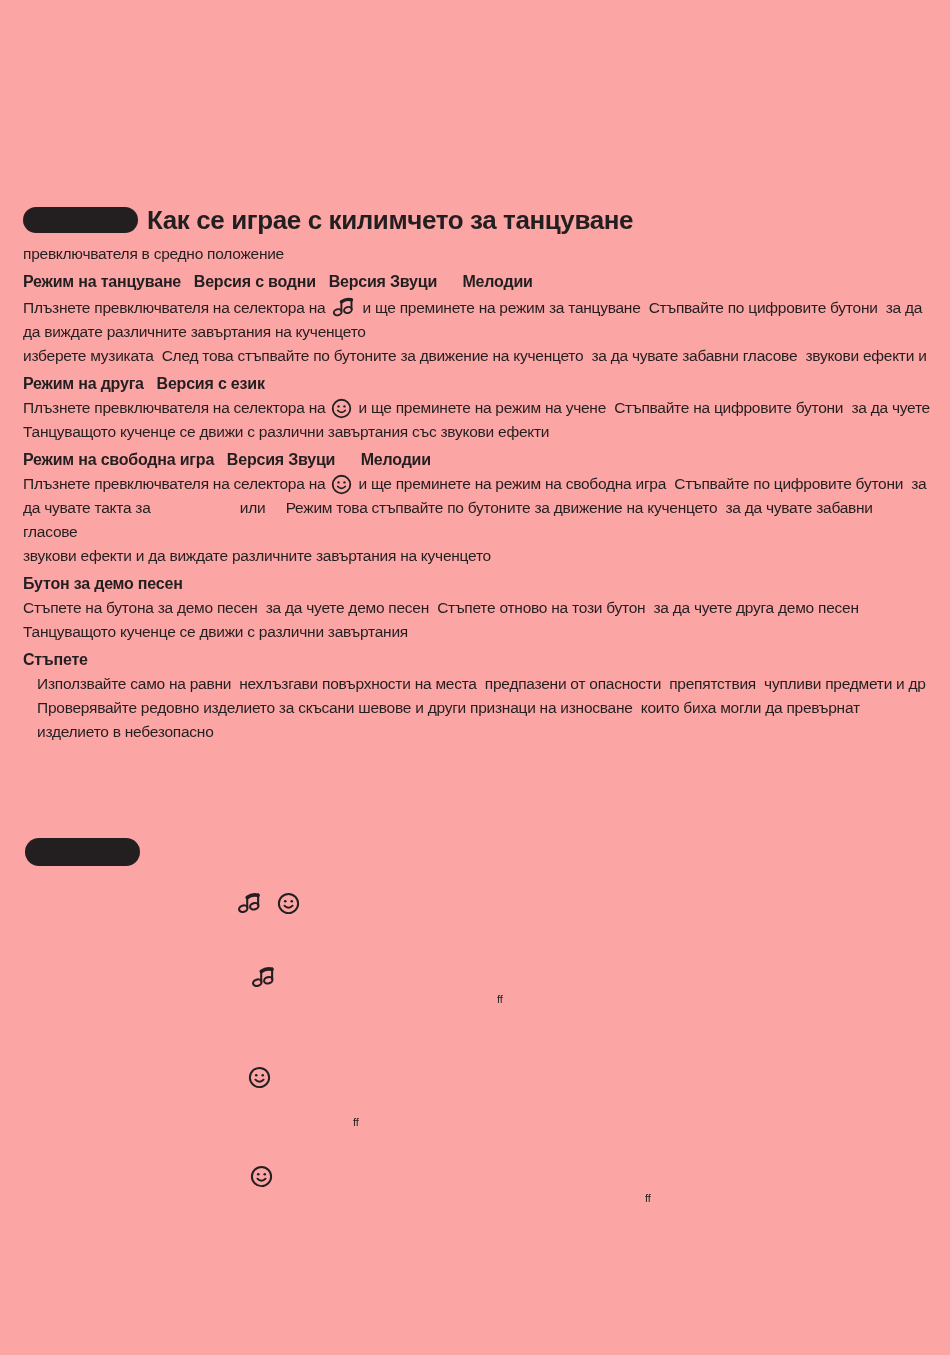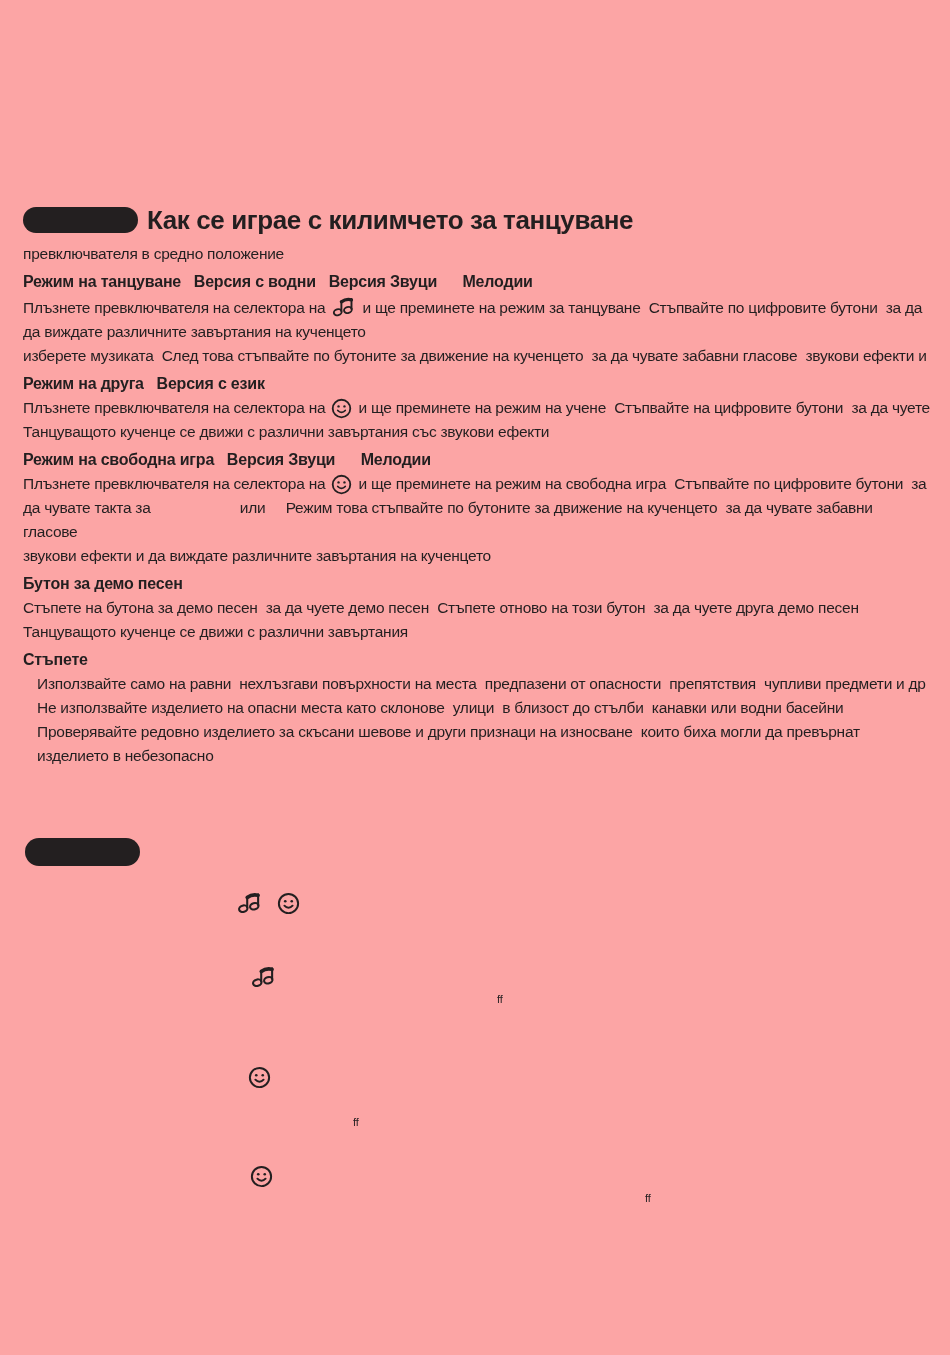--- a/index.html
+++ b/index.html
@@ -95,21 +95,20 @@
 
     <section>
       <h2 class="h">Бутон за демо песен</h2>
       <p class="ln">Стъпете на бутона за демо песен  за да чуете демо песен  Стъпете отново на този бутон  за да чуете друга демо песен</p>
       <p class="ln">Танцуващото кученце се движи с различни завъртания</p>
     </section>
 
     <section class="indent">
       <h2 class="h">Стъпете</h2>
       <p class="ln">Използвайте само на равни  нехлъзгави повърхности на места  предпазени от опасности  препятствия  чупливи предмети и др</p>
-      <p class="ln">Не използвайте изделието на опасни места като склонове  улици  в близост до стълби  канавки или водни басейни</p>
       <p class="ln">Проверявайте редовно изделието за скъсани шевове и други признаци на износване  които биха могли да превърнат</p>
       <p class="ln">изделието в небезопасно</p>
     </section>
 
   </div>
 
   <span class="pill abs pill-footer"></span>
 
   <svg class="abs pair-music" width="27" height="27">
       <use href="#i-music"></use>

